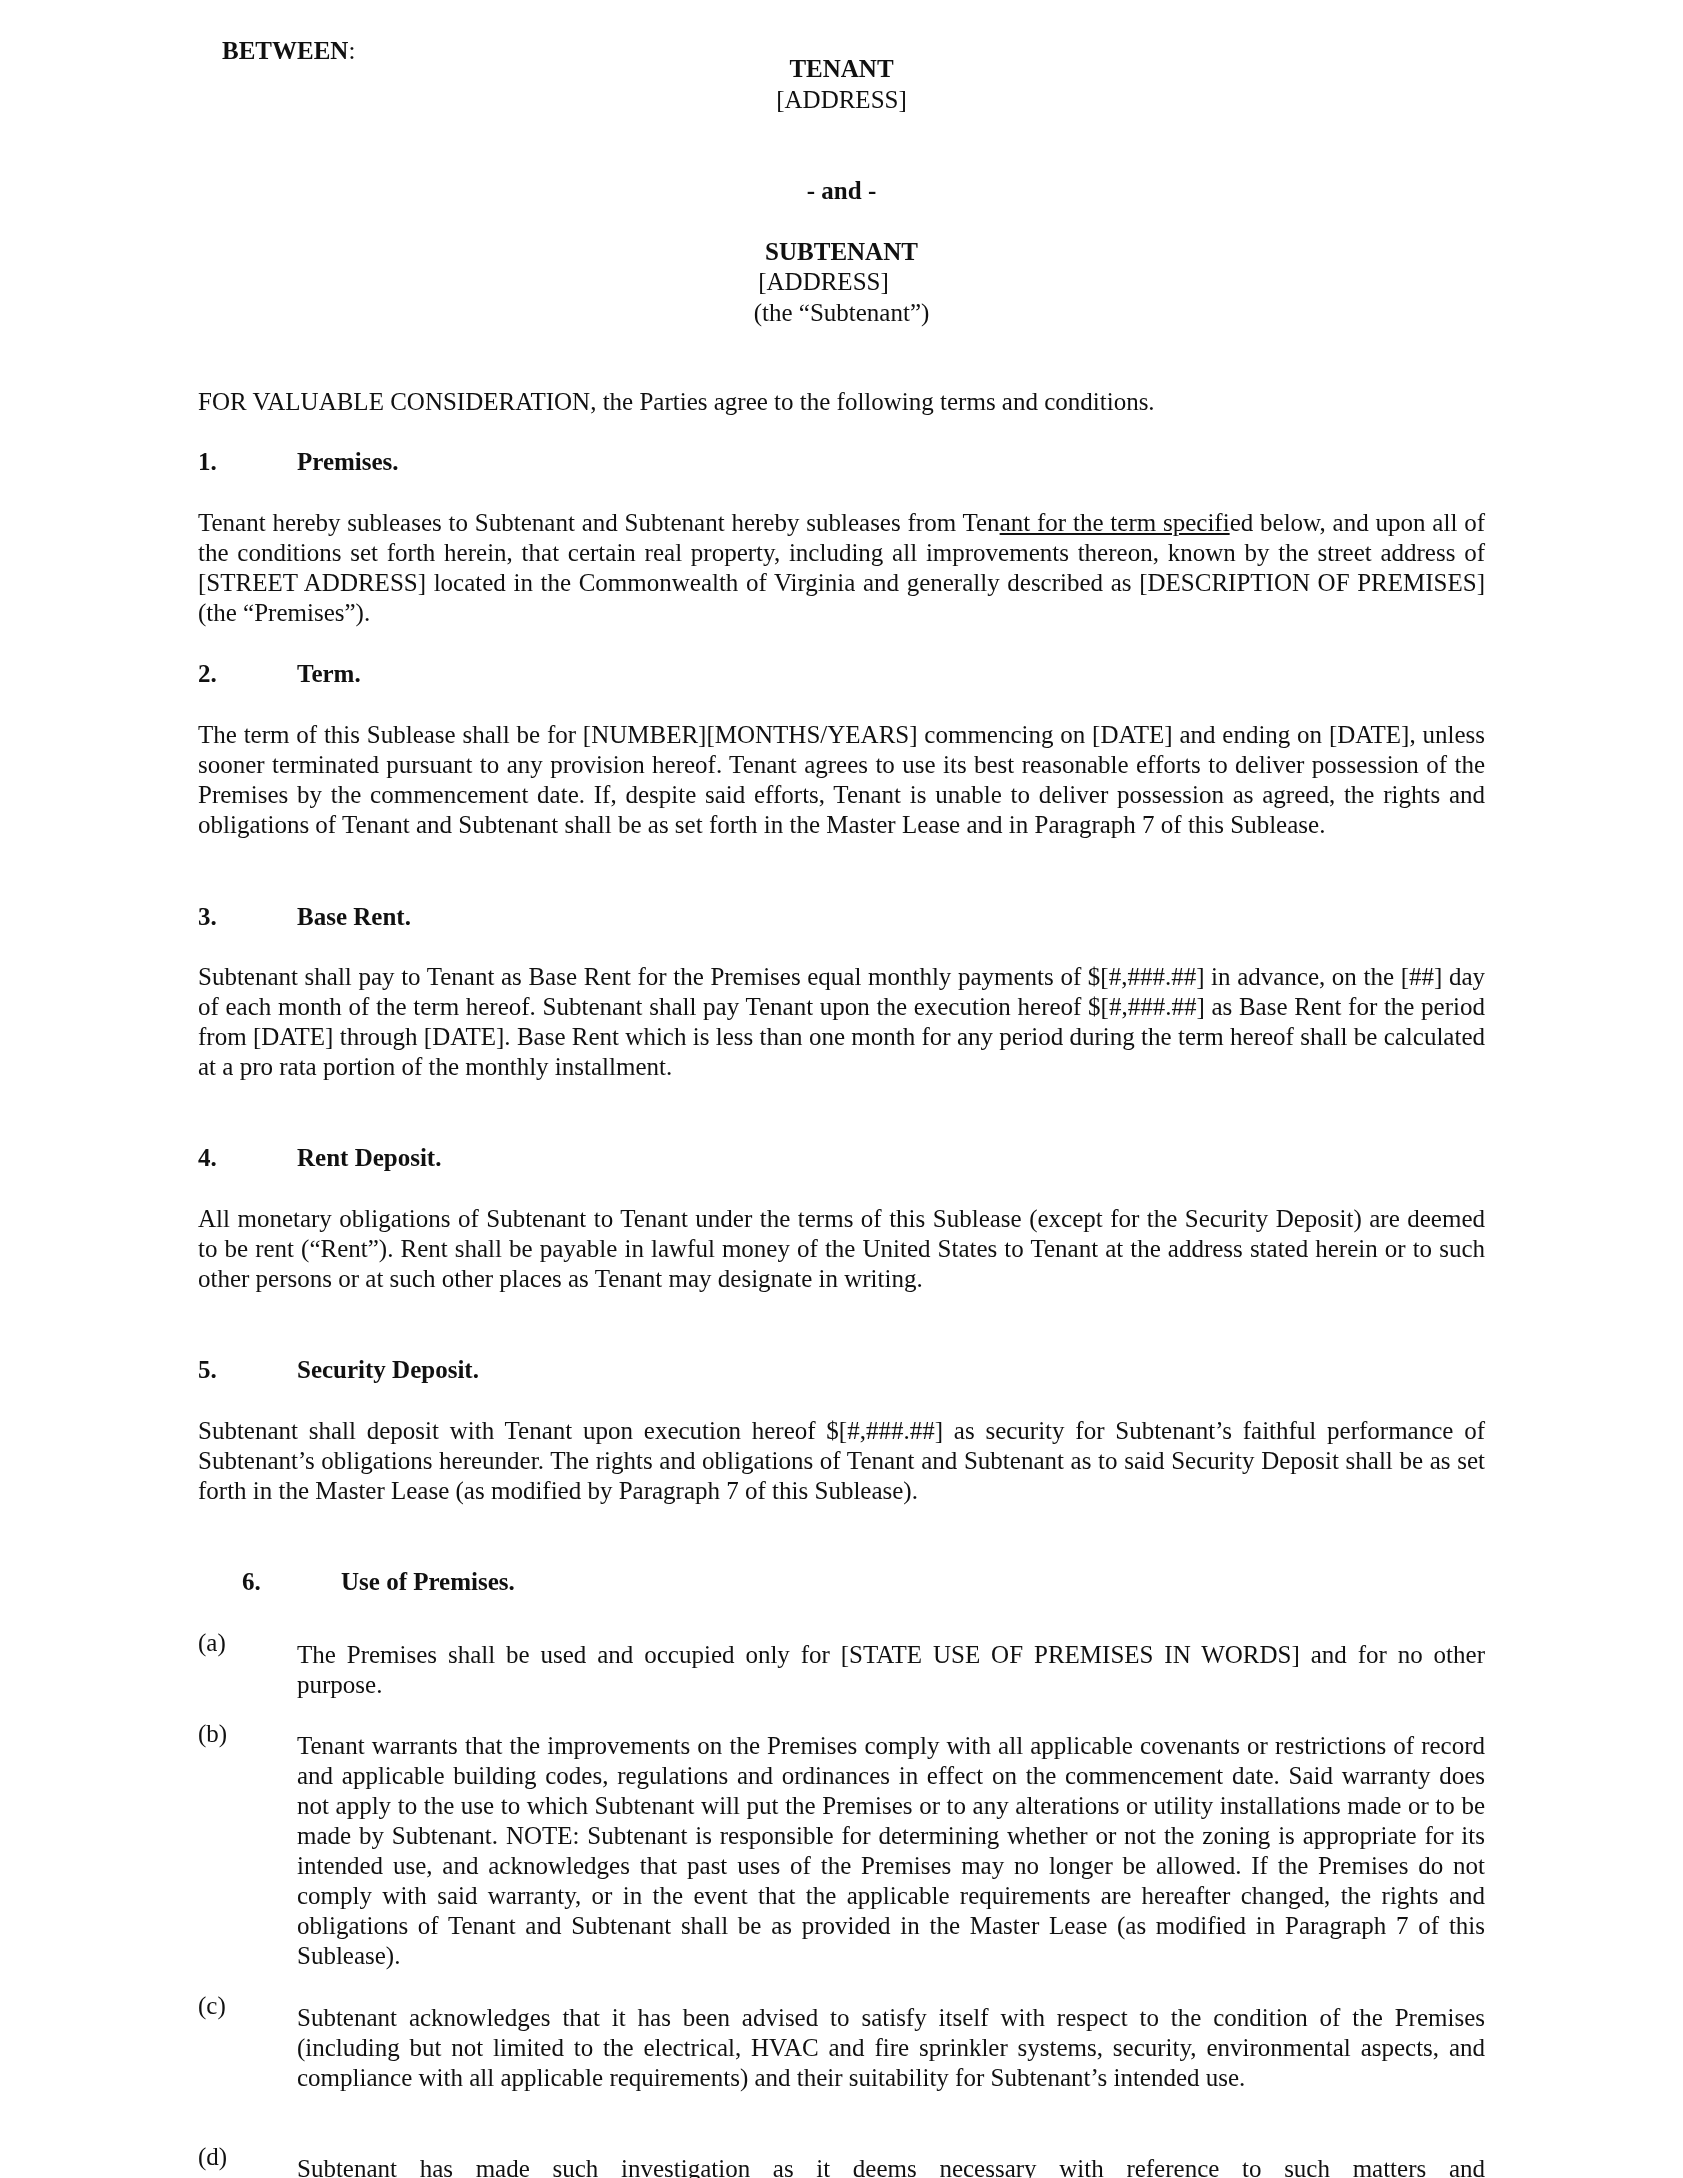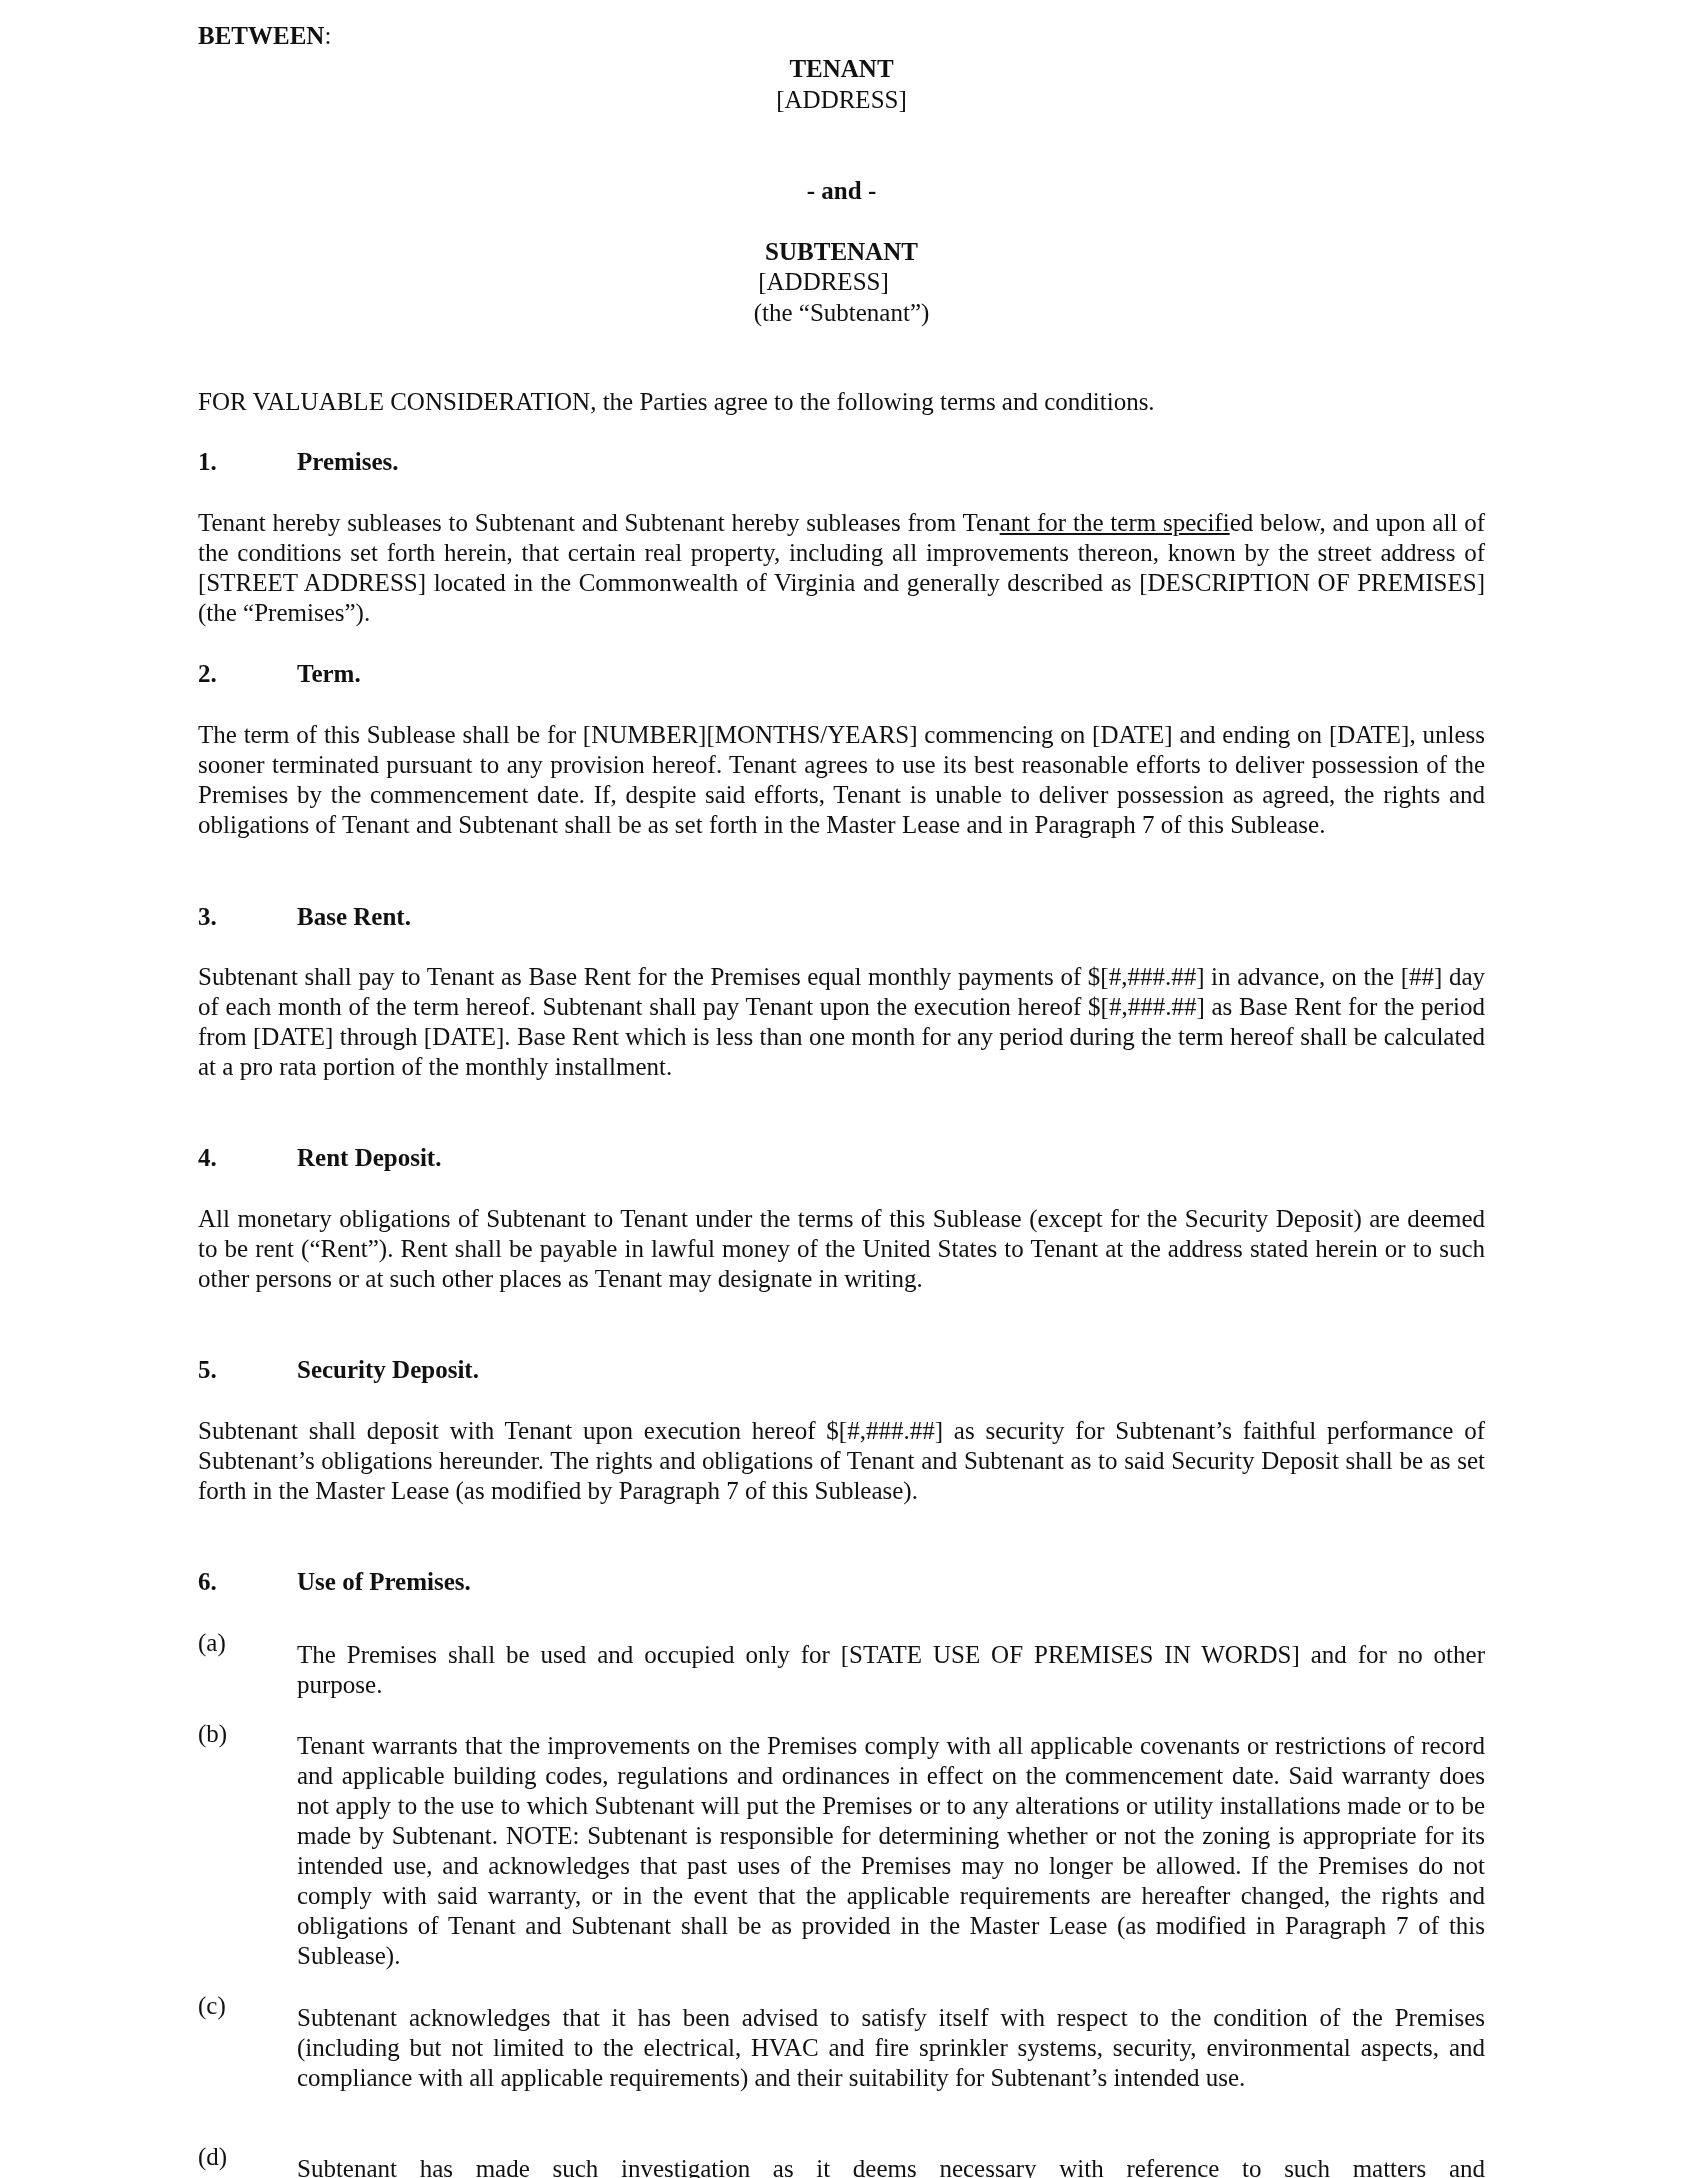--- a/index.html
+++ b/index.html
@@ -15,21 +15,21 @@
   .item { position: absolute; left: 198px; width: 1287px; font-size: 25px; line-height: 30px; }
   .item .lbl { position: absolute; left: 0; top: 0; }
   .item .txt { margin-left: 99px; width: 1188px; text-align: justify; text-align-last: left; margin-top: 12px; }
   .ul { text-decoration: underline; }
 </style>
 </head>
 <body>
 
 <div class="page">
 
-  <div class="blk" style="top:21px;">
+  <div class="blk" style="top:36px;margin-left:24px;">
     <span class="bold">BETWEEN</span><span>:</span>
   </div>
 
   <div class="center-line bold" style="top:54px;">TENANT</div>
   <div class="center-line" style="top:85px;">[ADDRESS]</div>
 
   <div class="center-line bold" style="top:176px;">- and -</div>
 
   <div class="center-line bold" style="top:237px;">SUBTENANT</div>
   <div class="center-line" style="top:267px; left:-18px;">[ADDRESS]</div>
@@ -55,21 +55,21 @@
   <div class="heading" style="top:1143px;">
     <span class="num">4.</span><span>Rent Deposit.</span>
   </div>
   <div class="blk just" style="top:1204px;">All monetary obligations of Subtenant to Tenant under the terms of this Sublease (except for the Security Deposit) are deemed to be rent (“Rent”). Rent shall be payable in lawful money of the United States to Tenant at the address stated herein or to such other persons or at such other places as Tenant may designate in writing.</div>
 
   <div class="heading" style="top:1355px;">
     <span class="num">5.</span><span>Security Deposit.</span>
   </div>
   <div class="blk just" style="top:1416px;">Subtenant shall deposit with Tenant upon execution hereof $[#,###.##] as security for Subtenant’s faithful performance of Subtenant’s obligations hereunder. The rights and obligations of Tenant and Subtenant as to said Security Deposit shall be as set forth in the Master Lease (as modified by Paragraph 7 of this Sublease).</div>
 
-  <div class="heading" style="top:1567px;">
+  <div class="heading" style="top:1567px;margin-left:44px;">
     <span class="num">6.</span><span>Use of Premises.</span>
   </div>
 
   <div class="item" style="top:1628px;">
     <span class="lbl">(a)</span>
     <div class="txt">The Premises shall be used and occupied only for [STATE USE OF PREMISES IN WORDS] and for no other purpose.</div>
   </div>
 
   <div class="item" style="top:1719px;">
     <span class="lbl">(b)</span>

